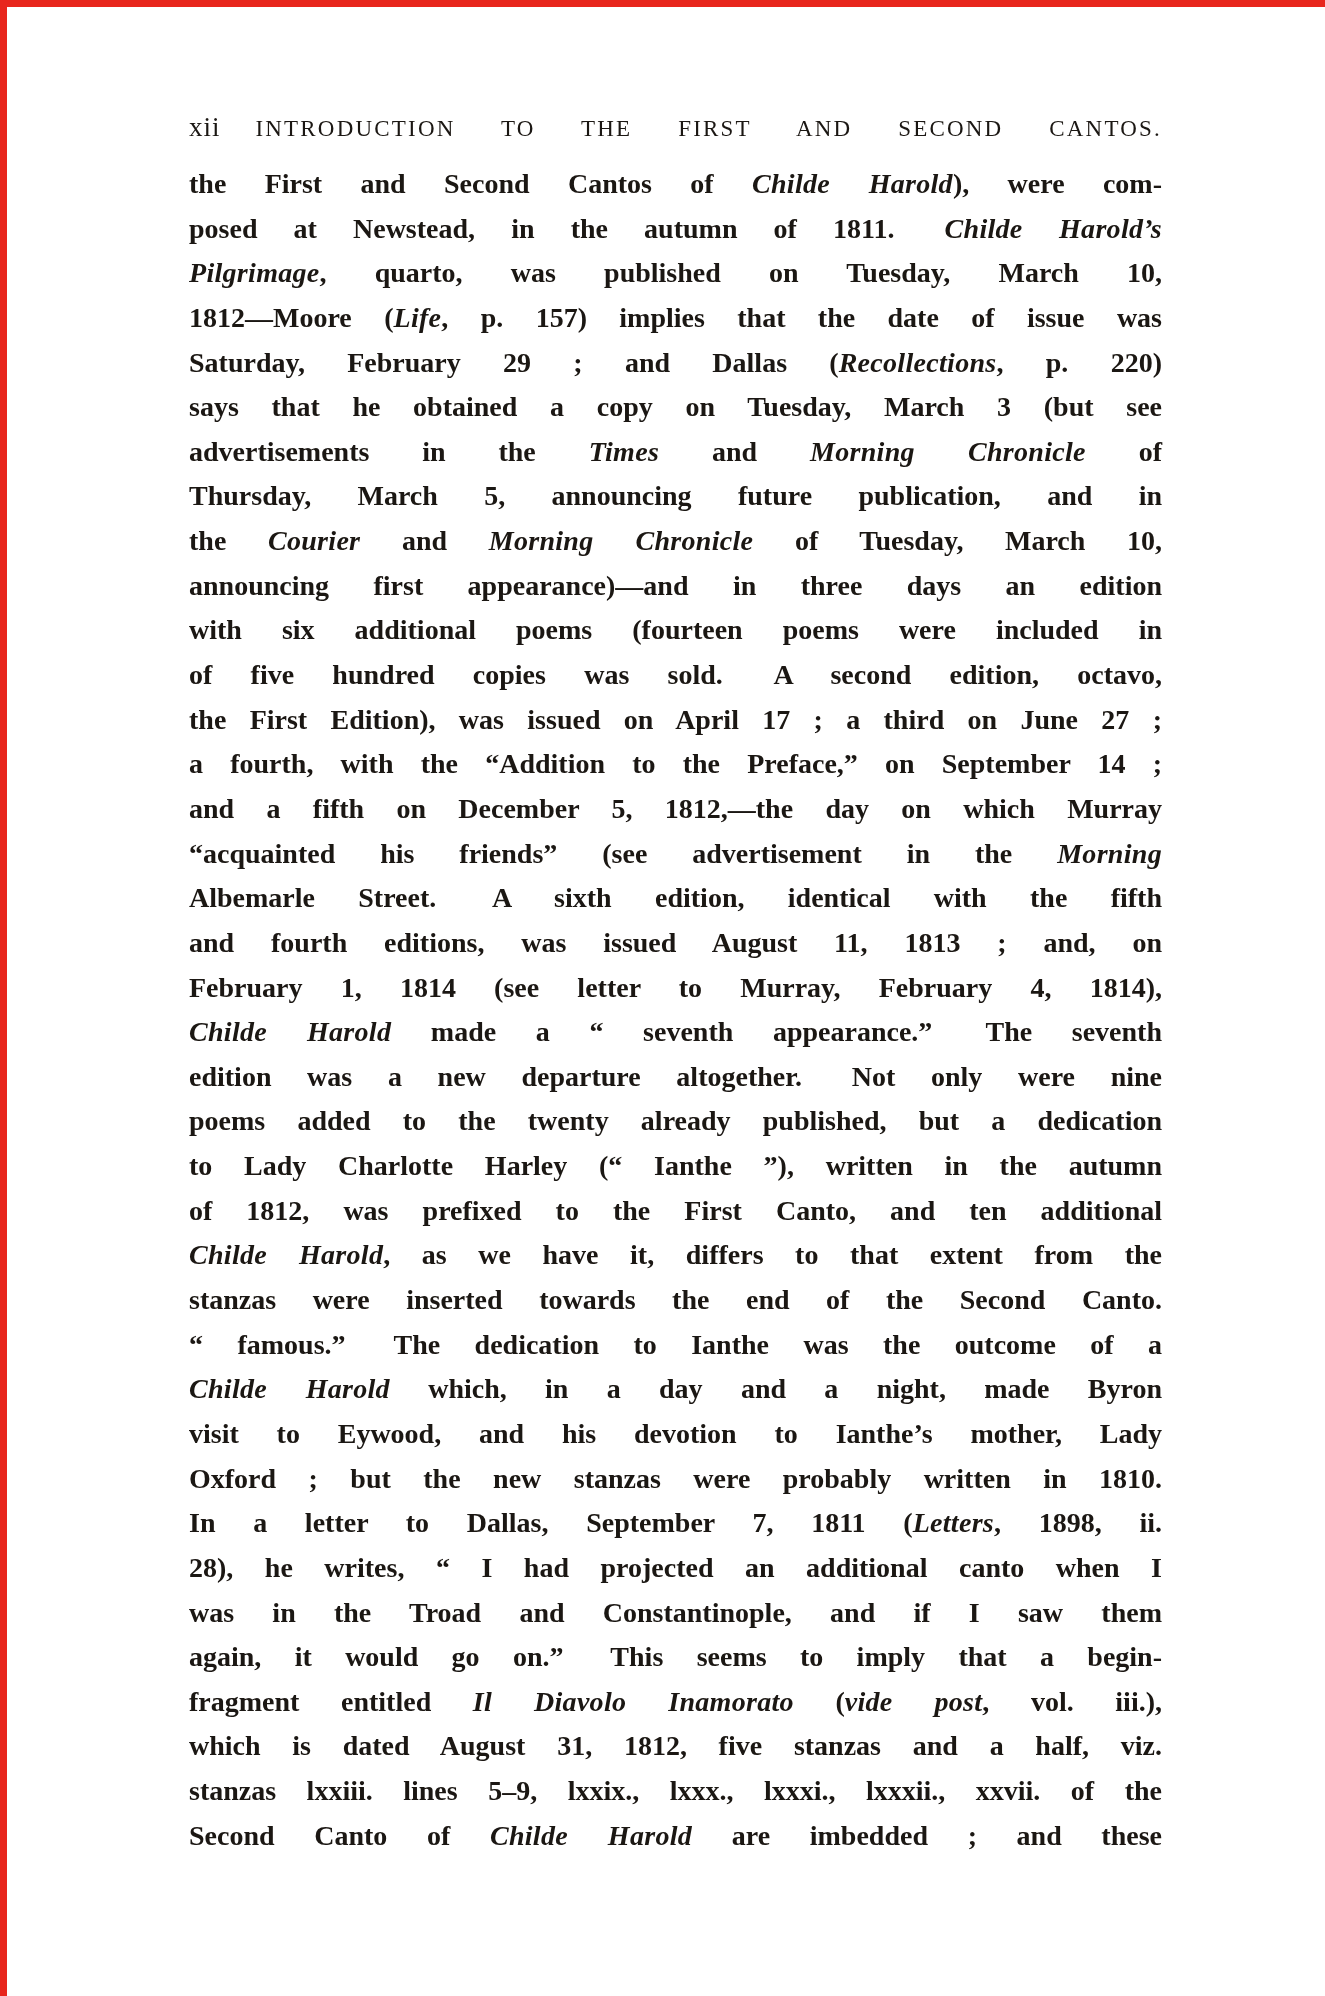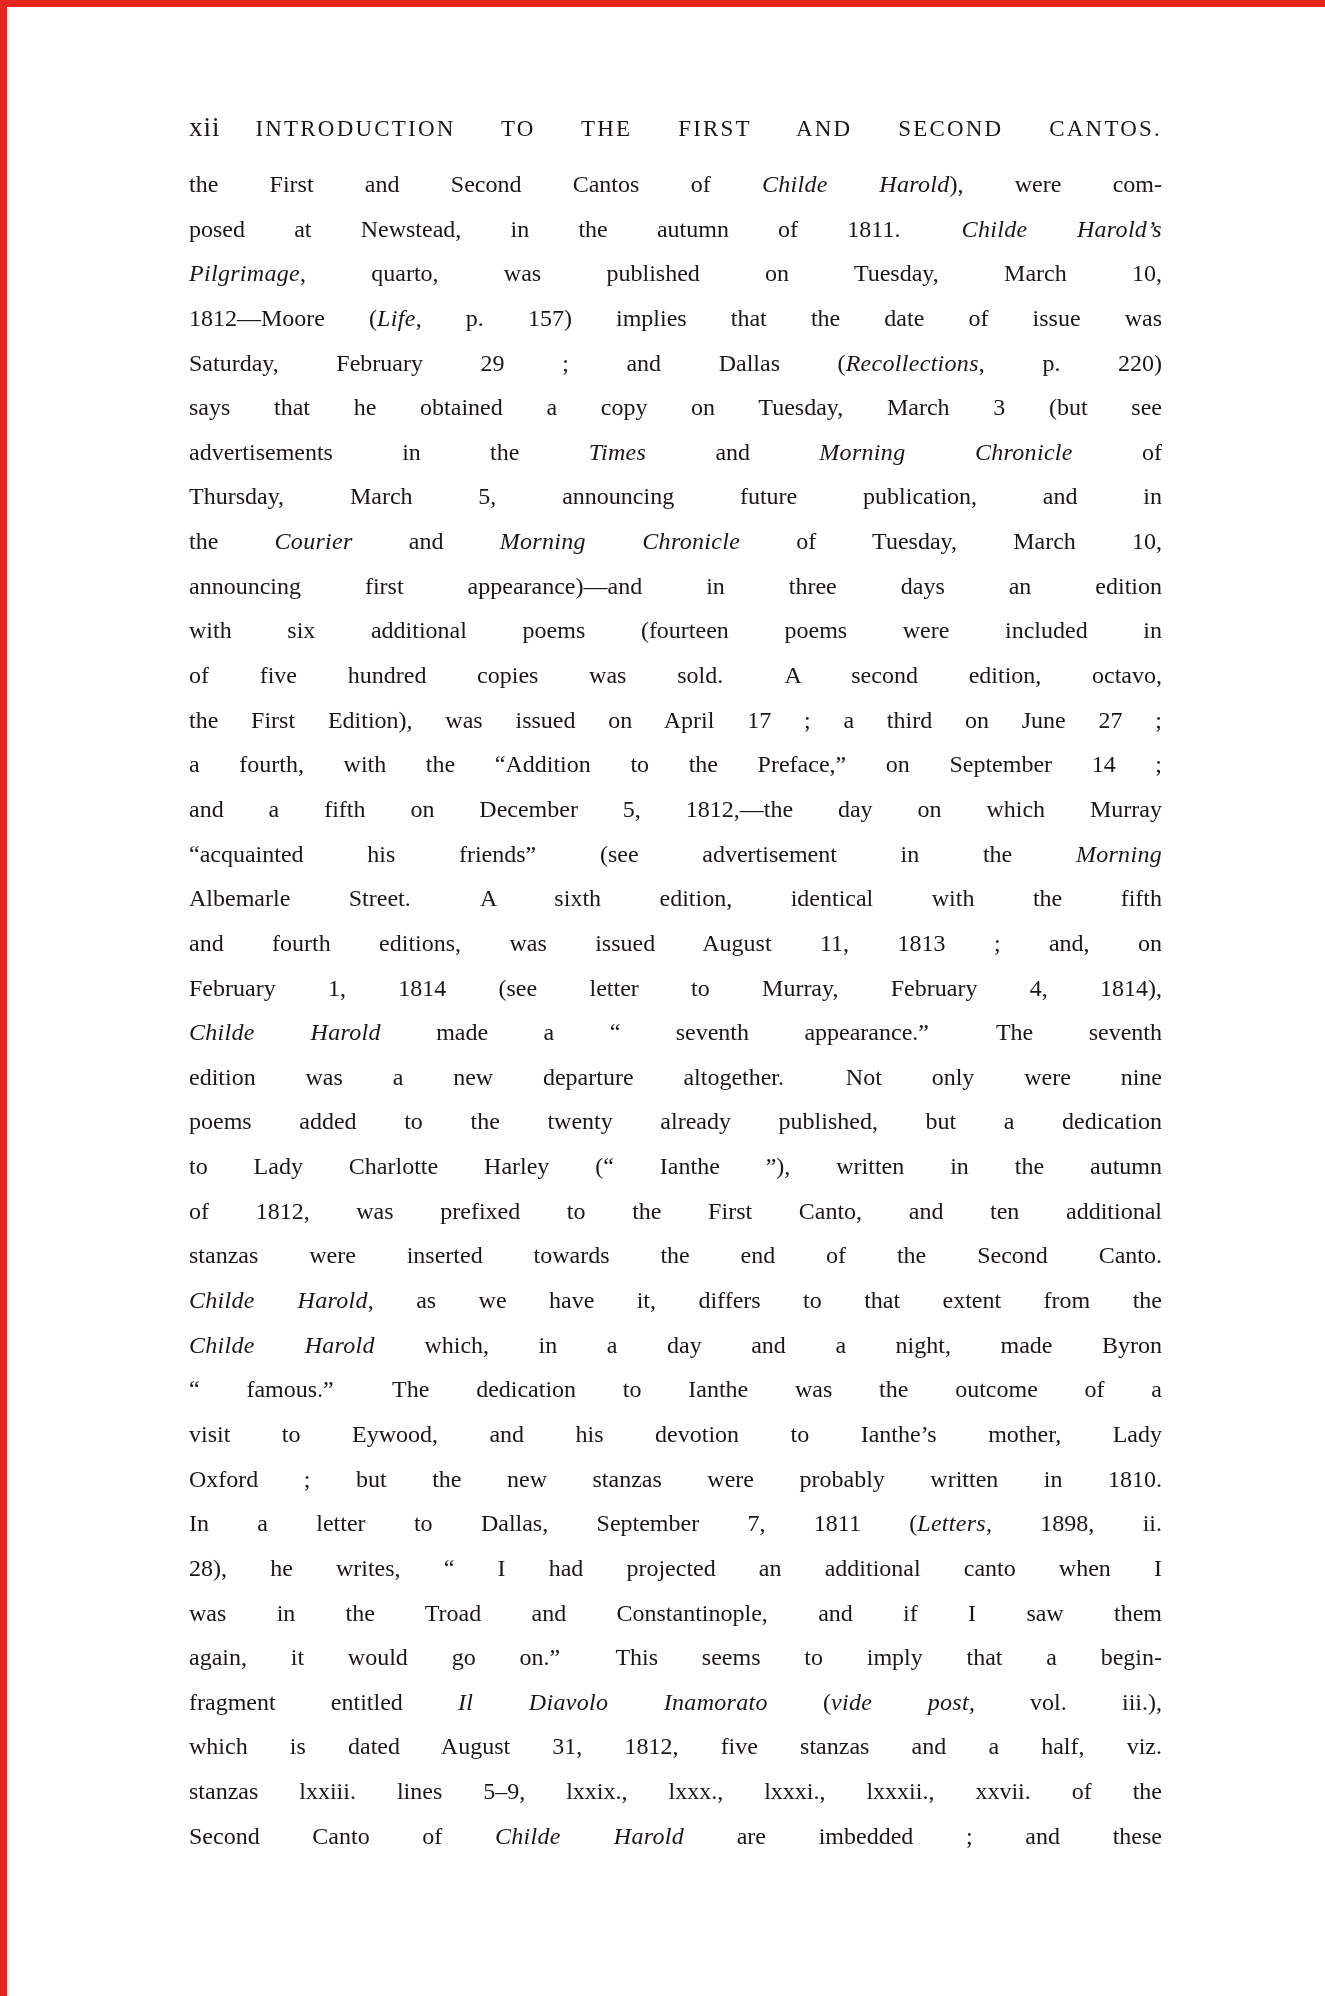--- a/index.html
+++ b/index.html
@@ -47,23 +47,24 @@
   }
   .body-text {
     position: absolute;
     left: 189px;
     right: 163px;
     top: 162px;
   }
   .line {
     height: 44.65px;
     line-height: 44.65px;
-    font-size: 24px;
+    font-size: 28px;
     text-align: justify;
     text-align-last: justify;
+    font-weight: bold;
   }
   .line em {
     font-style: italic;
     letter-spacing: 0.3px;
   }
 </style>
 </head>
 <body>
 
 <div class="page">
@@ -90,24 +91,24 @@
       <div class="line">and a fifth on December 5, 1812,—the day on which Murray</div>
       <div class="line">“acquainted his friends” (see advertisement in the <em>Morning</em></div>
       <div class="line">Albemarle Street.  A sixth edition, identical with the fifth</div>
       <div class="line">and fourth editions, was issued August 11, 1813 ; and, on</div>
       <div class="line">February 1, 1814 (see letter to Murray, February 4, 1814),</div>
       <div class="line"><em>Childe Harold</em> made a “ seventh appearance.”  The seventh</div>
       <div class="line">edition was a new departure altogether.  Not only were nine</div>
       <div class="line">poems added to the twenty already published, but a dedication</div>
       <div class="line">to Lady Charlotte Harley (“ Ianthe ”), written in the autumn</div>
       <div class="line">of 1812, was prefixed to the First Canto, and ten additional</div>
+      <div class="line"><em>Childe Harold</em>, as we have it, differs to that extent from the</div>
       <div class="line">stanzas were inserted towards the end of the Second Canto.</div>
-      <div class="line"><em>Childe Harold</em>, as we have it, differs to that extent from the</div>
+      <div class="line">“ famous.”  The dedication to Ianthe was the outcome of a</div>
       <div class="line"><em>Childe Harold</em> which, in a day and a night, made Byron</div>
-      <div class="line">“ famous.”  The dedication to Ianthe was the outcome of a</div>
       <div class="line">visit to Eywood, and his devotion to Ianthe’s mother, Lady</div>
       <div class="line">Oxford ; but the new stanzas were probably written in 1810.</div>
       <div class="line">In a letter to Dallas, September 7, 1811 (<em>Letters</em>, 1898, ii.</div>
       <div class="line">28), he writes, “ I had projected an additional canto when I</div>
       <div class="line">was in the Troad and Constantinople, and if I saw them</div>
       <div class="line">again, it would go on.”  This seems to imply that a begin-</div>
       <div class="line">fragment entitled <em>Il Diavolo Inamorato</em> (<em>vide post</em>, vol. iii.),</div>
       <div class="line">which is dated August 31, 1812, five stanzas and a half, viz.</div>
       <div class="line">stanzas lxxiii. lines 5–9, lxxix., lxxx., lxxxi., lxxxii., xxvii. of the</div>
       <div class="line">Second Canto of <em>Childe Harold</em> are imbedded ; and these</div>

